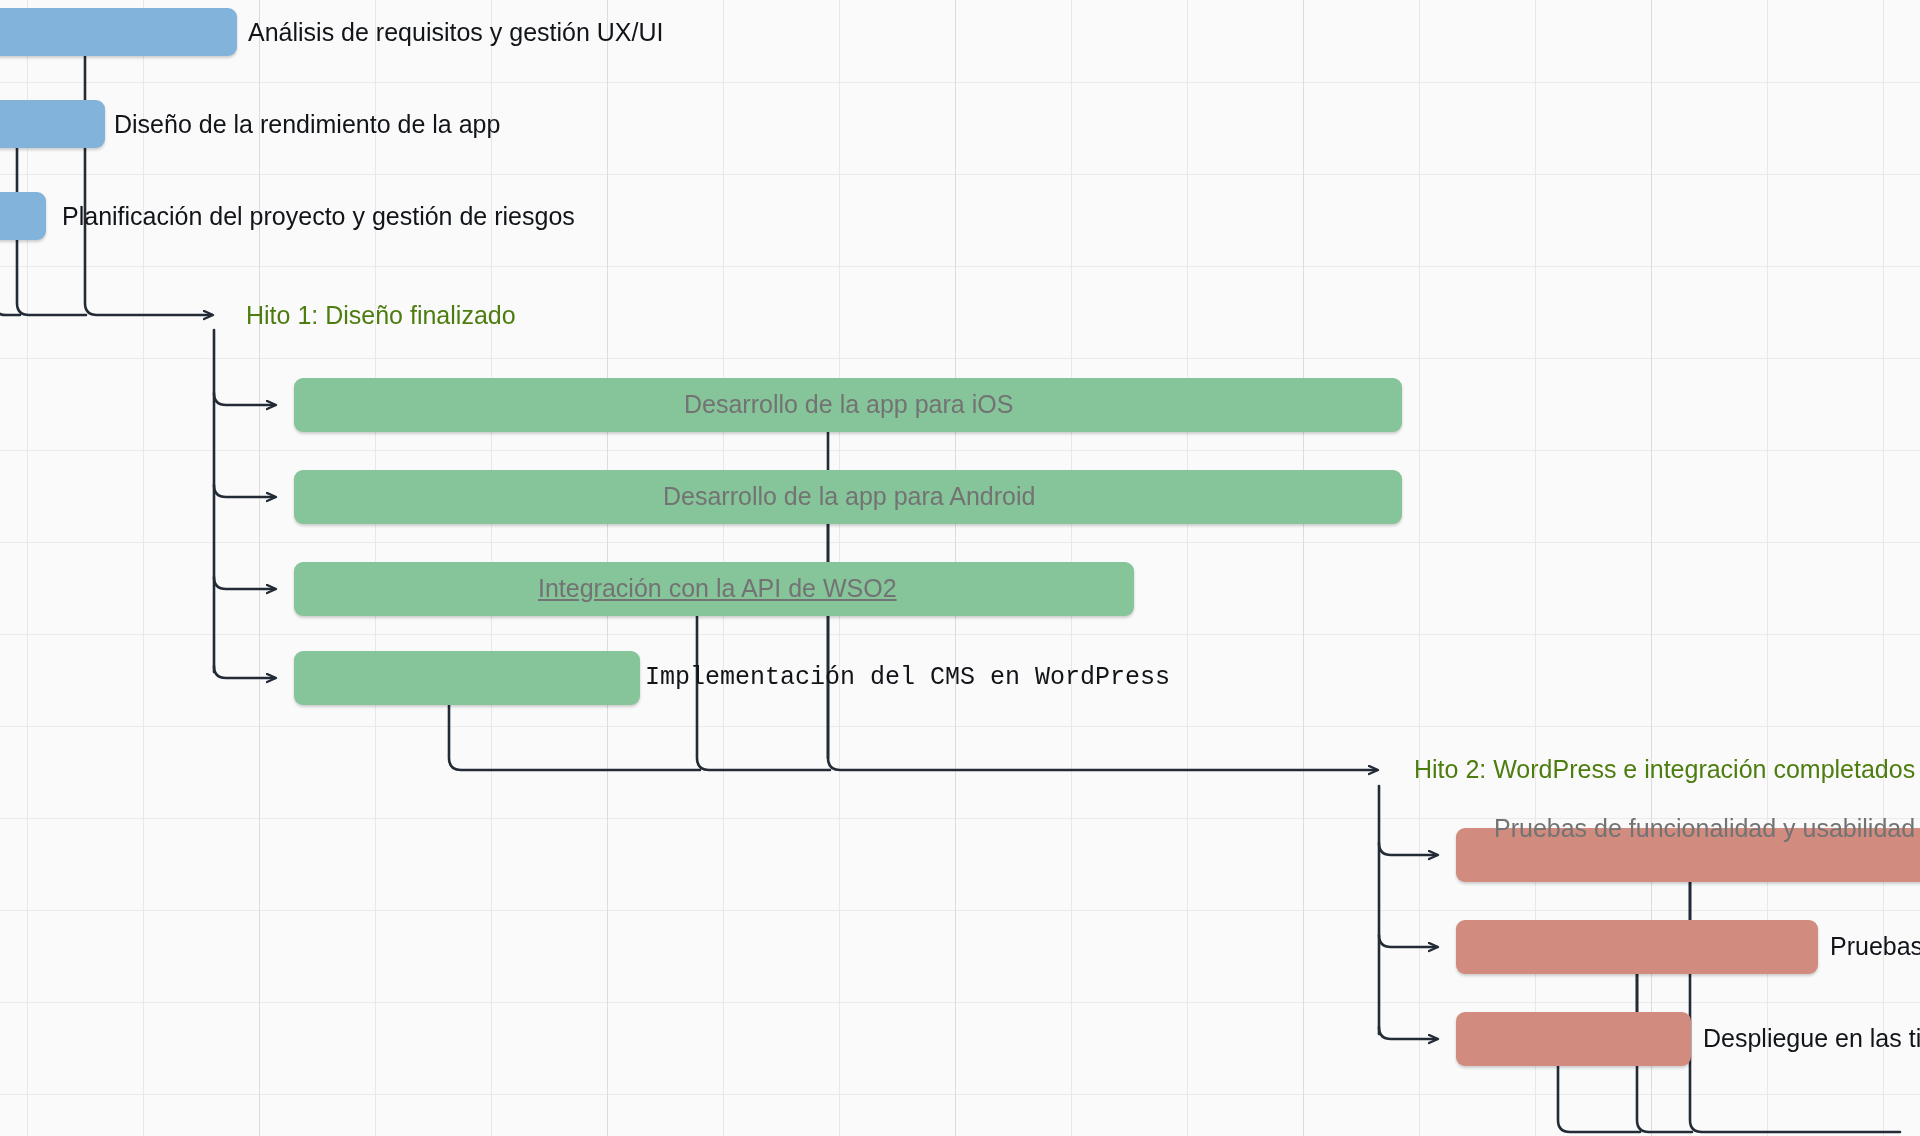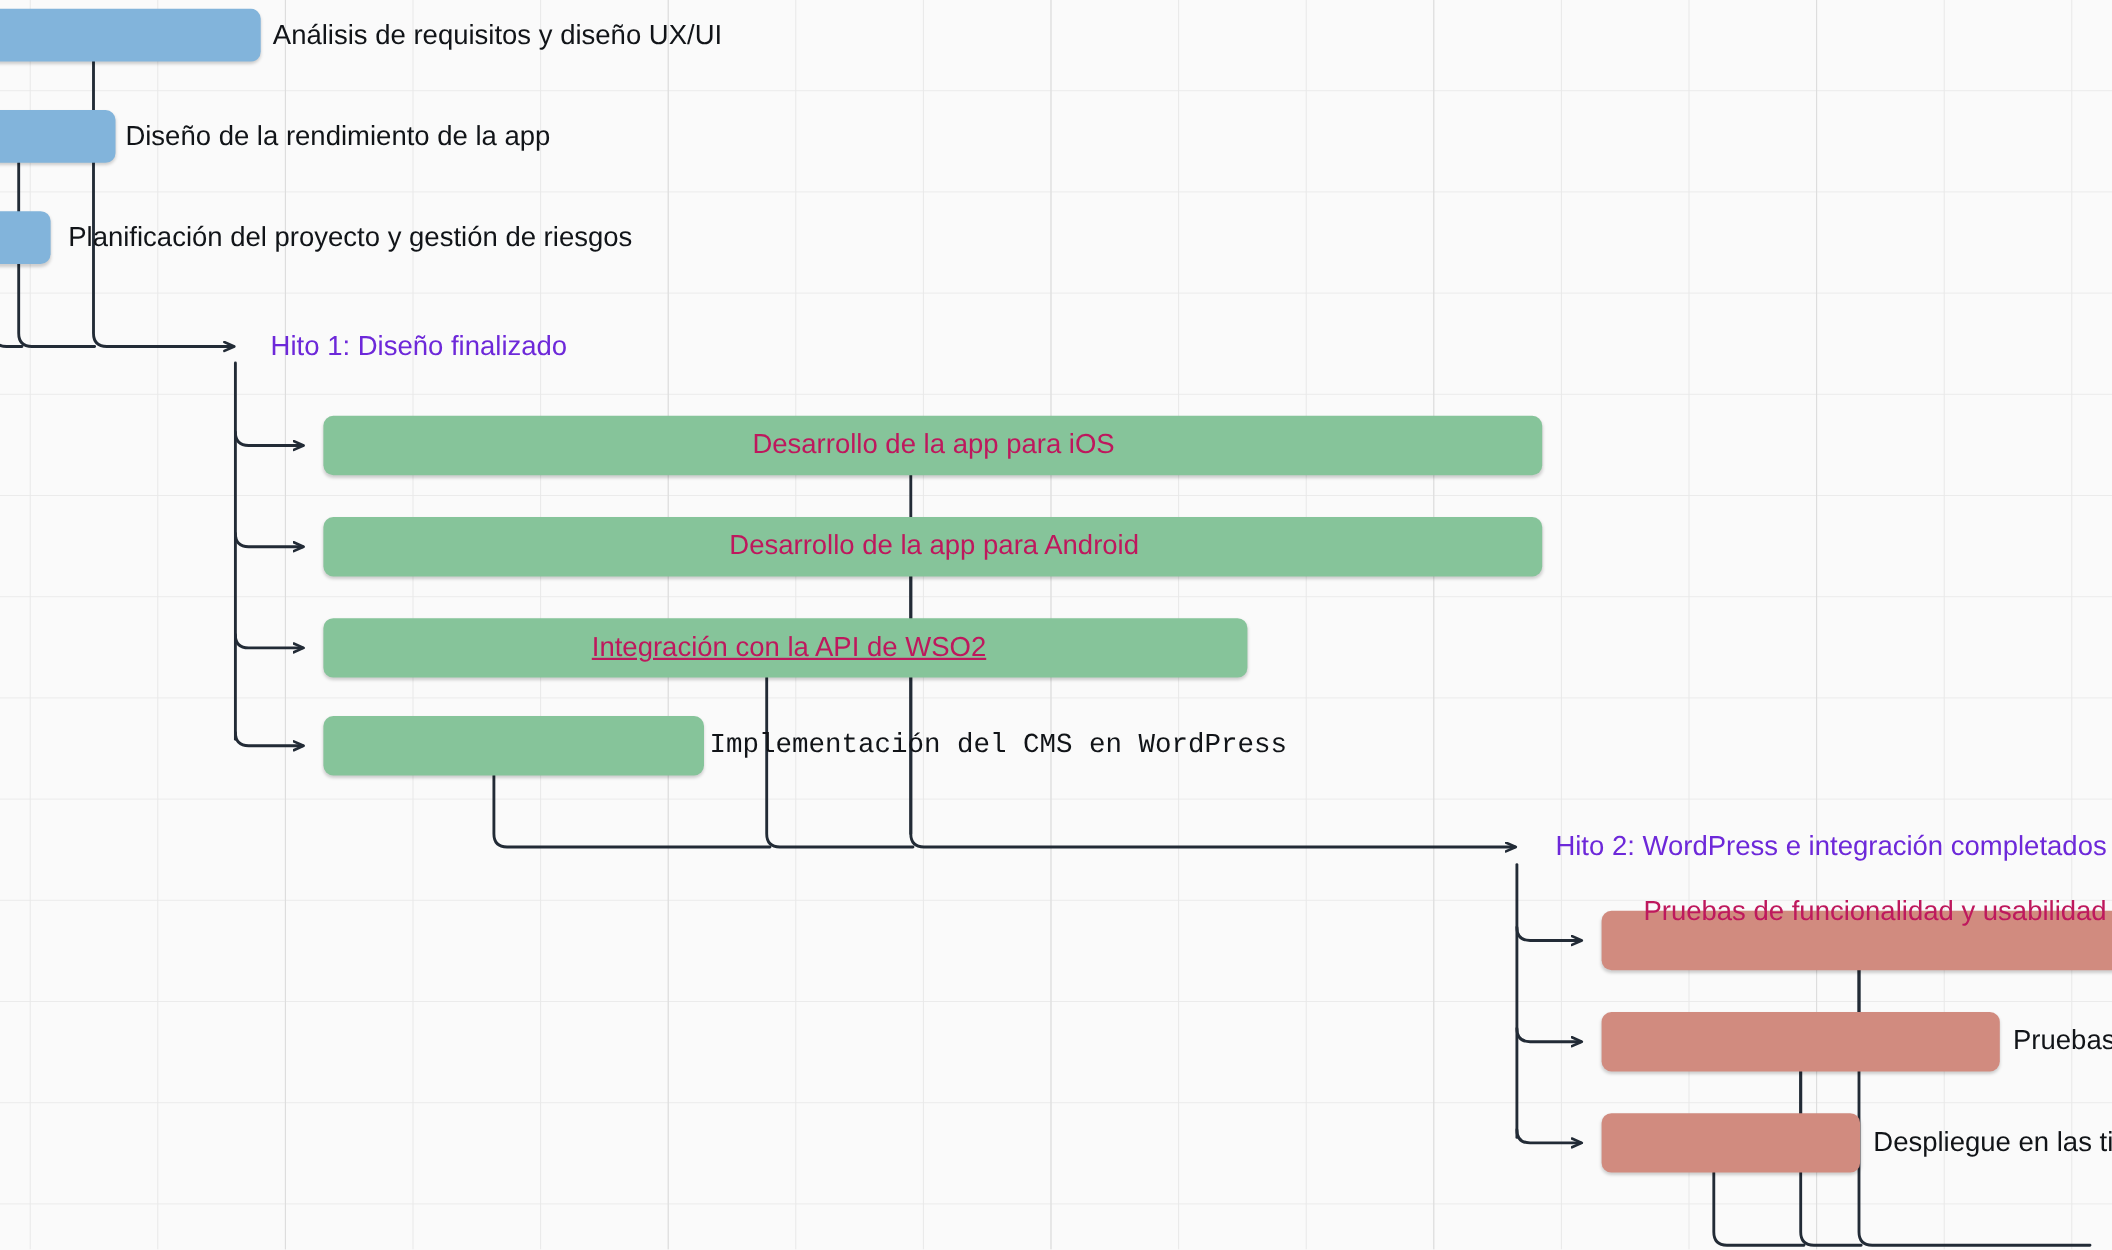--- a/index.html
+++ b/index.html
@@ -40,25 +40,25 @@
   .bar.blue{background:#82b4db;}
   .bar.green{background:#86c49a;}
   .bar.red{background:#d18b7f;}
   .bar-label{
     position:absolute;
     font-size:25px;
     color:#111418;
     white-space:nowrap;
     line-height:1;
   }
-  .bar-label.inside{color:#be185d;}
+  .bar-label.inside{color:#737373;}
   .milestone-label{
     position:absolute;
     font-size:25px;
-    color:#6d28d9;
+    color:#4d7c0f;
     white-space:nowrap;
     line-height:1;
   }
 </style>
 </head>
 <body>
 
 <div id="canvas">
 
   <div class="grid"></div>
@@ -99,21 +99,21 @@
       <path d="M1690,882 L1690,1120 Q1690,1132 1702,1132 L1900,1132"></path>
       <path d="M1637,974 L1637,1120 Q1637,1132 1649,1132 L1692,1132"></path>
       <path d="M1558,1066 L1558,1120 Q1558,1132 1570,1132 L1640,1132"></path>
       <path d="M1690,882 L1690,920"></path>
       <path d="M1637,974 L1637,1012"></path>
     </g>
   </svg>
 
   <div id="bars-layer">
       <div class="bar blue" style="left: -60px; top: 8px; width: 297px; height: 48px; background: rgb(130, 180, 219);"></div>
-      <div class="bar-label" style="left: 248px; top: 20px;">Análisis de requisitos y diseño UX/UI</div>
+      <div class="bar-label" style="left: 248px; top: 20px;">Análisis de requisitos y gestión UX/UI</div>
       <div class="bar blue" style="left: -60px; top: 100px; width: 165px; height: 48px; background: rgb(130, 180, 219);"></div>
       <div class="bar-label" style="left: 114px; top: 112px;">Diseño de la rendimiento de la app</div>
       <div class="bar blue" style="left: -60px; top: 192px; width: 106px; height: 48px; background: rgb(130, 180, 219);"></div>
       <div class="bar-label" style="left: 62px; top: 204px; text-align: center;">Planificación del proyecto y gestión de riesgos</div>
       <div class="bar green" style="left: 294px; top: 378px; width: 1108px; height: 54px; background: rgb(134, 196, 154);"></div>
       <div class="bar-label inside" style="left: 684px; top: 392px;">Desarrollo de la app para iOS</div>
       <div class="bar green" style="left: 294px; top: 470px; width: 1108px; height: 54px; background: rgb(134, 196, 154);"></div>
       <div class="bar-label inside" style="left: 663px; top: 484px;">Desarrollo de la app para Android</div>
       <div class="bar green" style="left: 294px; top: 562px; width: 840px; height: 54px; background: rgb(134, 196, 154);"></div>
       <div class="bar-label inside" style="left: 538px; top: 576px; text-decoration: underline;">Integración con la API de WSO2</div>

